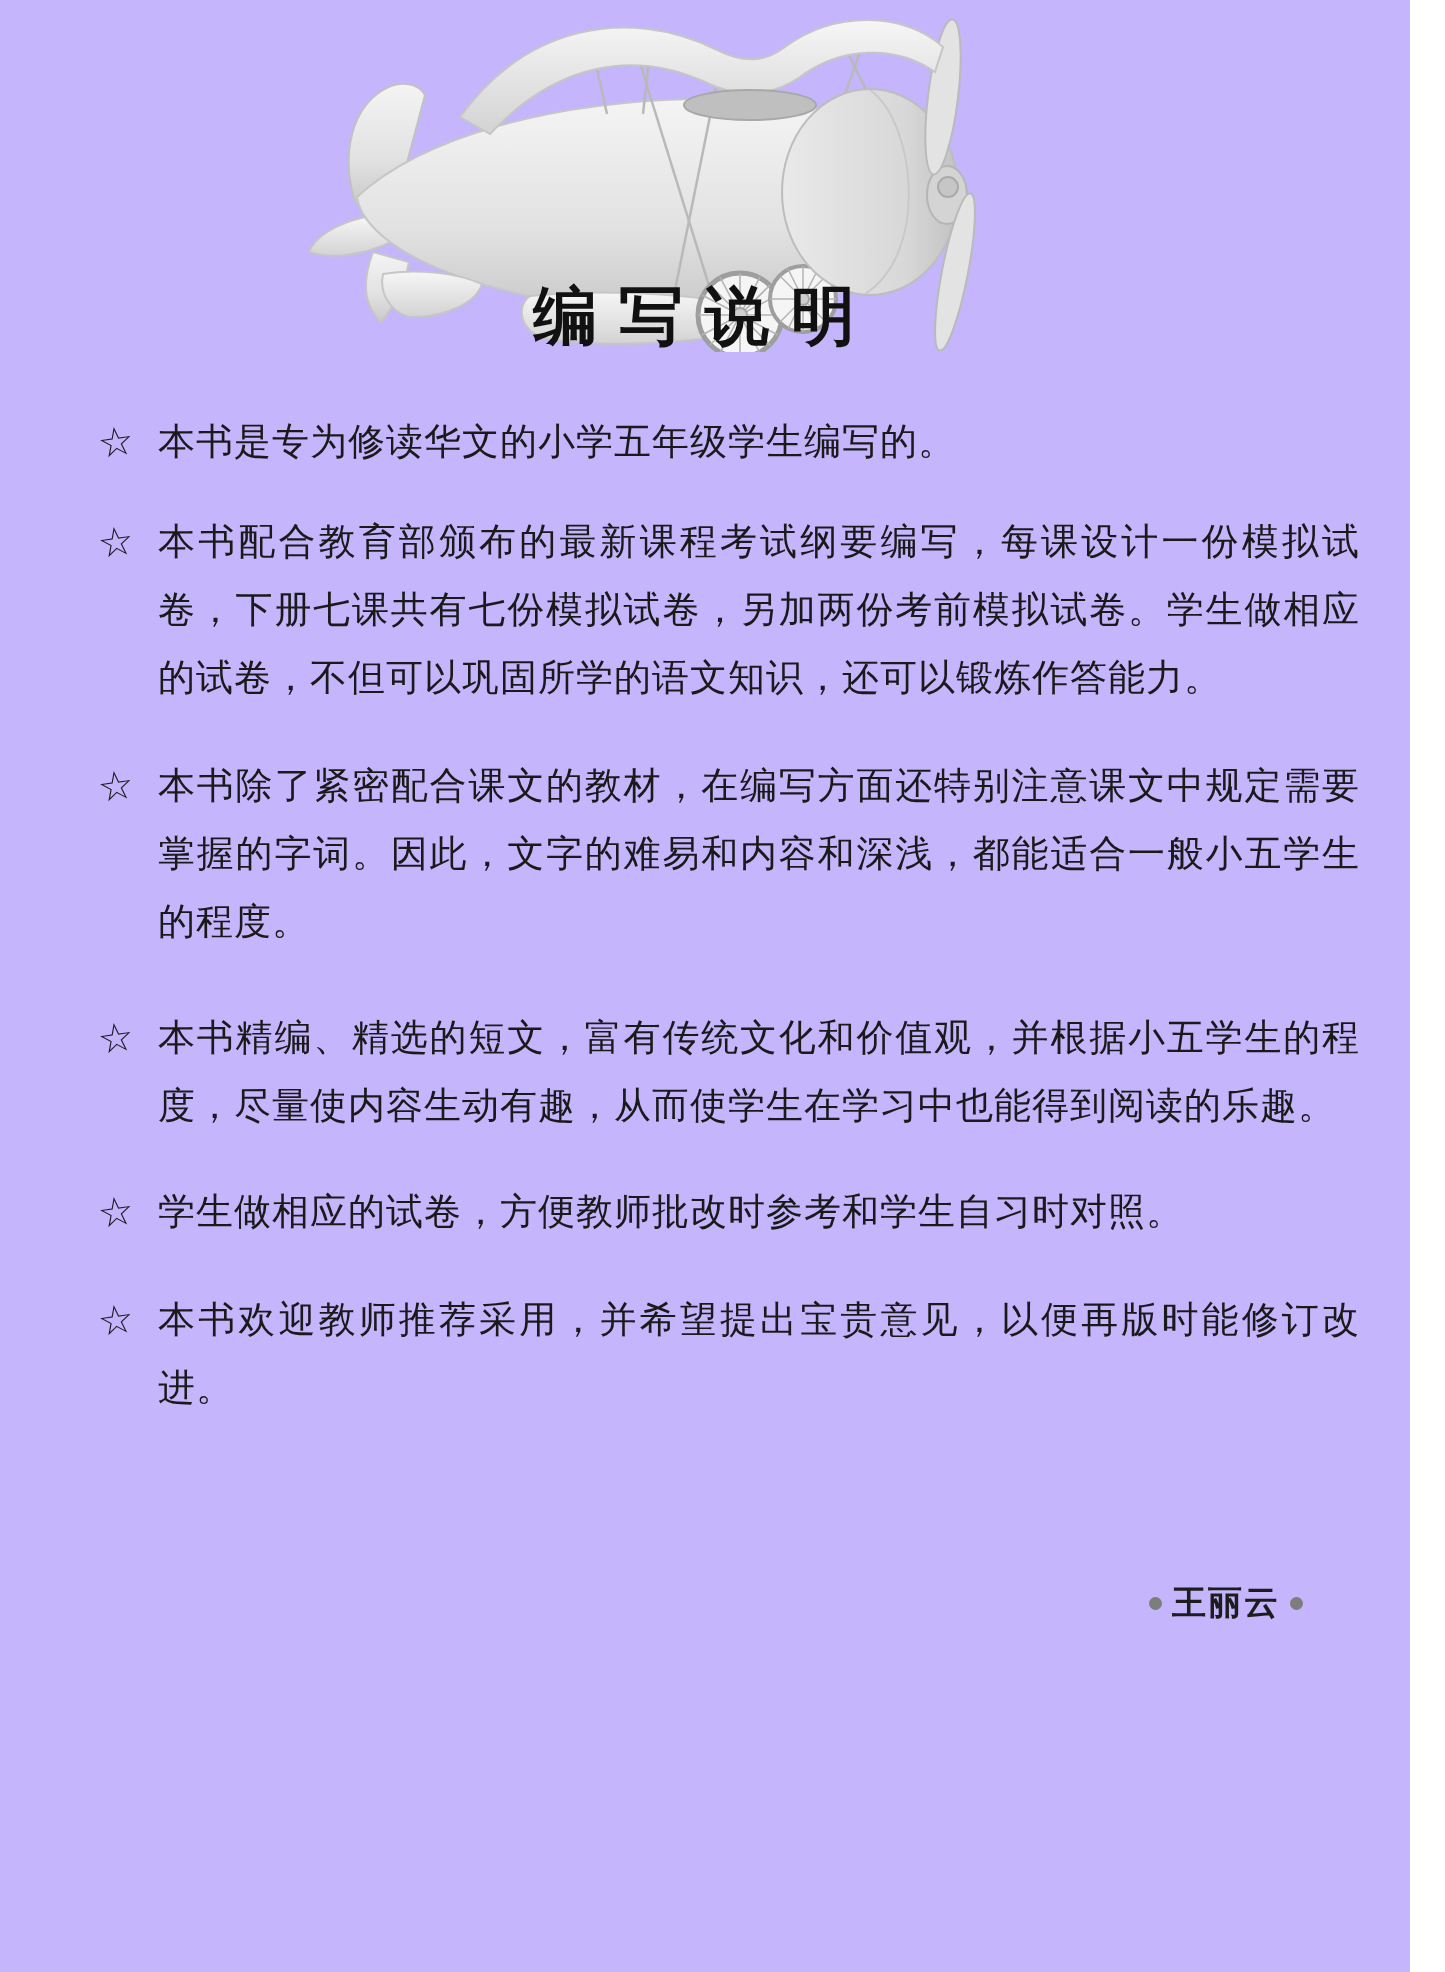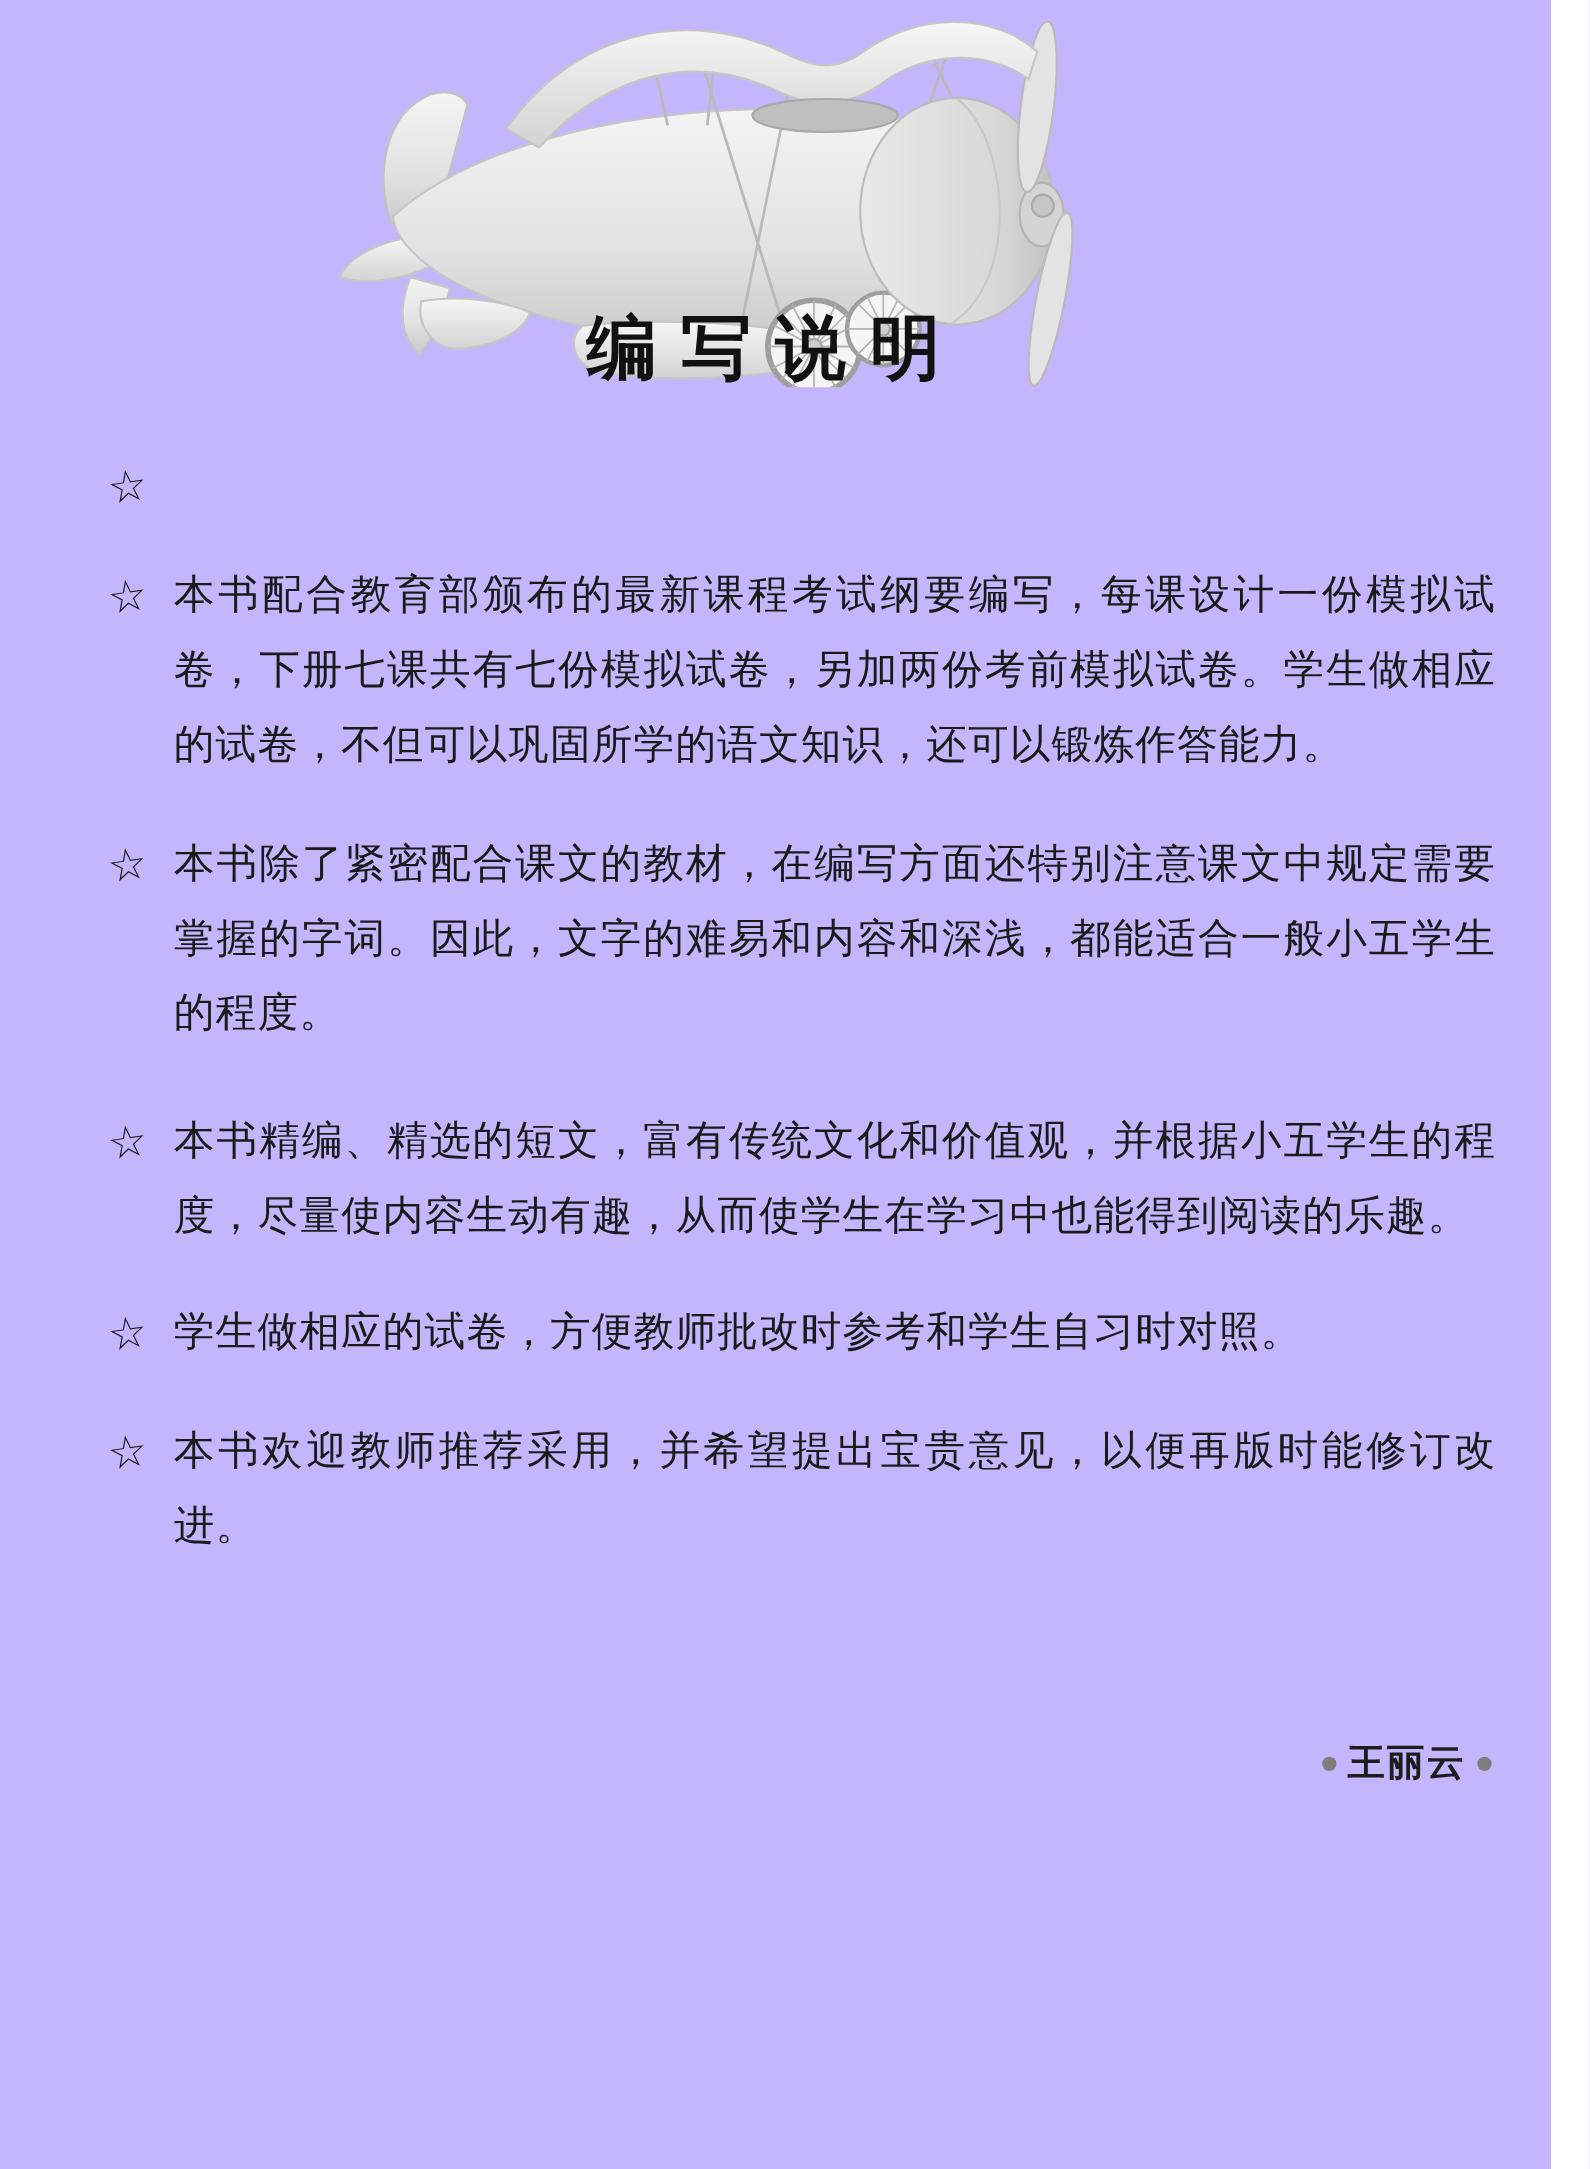--- a/index.html
+++ b/index.html
@@ -52,21 +52,21 @@
   }
   .b1{top:408px;}
   .b2{top:508px;}
   .b3{top:752px;}
   .b4{top:1004px;}
   .b5{top:1178px;}
   .b6{top:1286px;}
   
   .author{
     position:absolute;
-    left:1202px;top:1580px;
+    left:1149px;top:1580px;
     display:flex;align-items:center;gap:10px;
     font-size:34px;
     font-weight:600;
     letter-spacing:2px;
     color:#1d1d1d;
     z-index:4;
   }
   .author .dot{
     width:13px;height:13px;border-radius:50%;
     background:#7d7d7d;
@@ -161,20 +161,21 @@
          C540,8 610,10 648,45 L640,70 C600,42 545,45 505,75
          C475,96 440,95 410,80 C340,48 262,60 195,132 Z" fill="url(#gWing)" stroke="#c6c6c6" stroke-width="2"></path>
 
     <ellipse cx="455" cy="103" rx="66" ry="15" fill="#bfbfbf" stroke="#a8a8a8" stroke-width="2"></ellipse>
   </svg>
 
   <h1 class="page-title">编写说明</h1>
 
   <div class="bullet b1">
     <span class="star">☆</span>
+    <span>本书是专为修读华文的小学五年级学生编写的。</span>
   </div>
   <div class="bullet b2">
     <span class="star">☆</span>
     <span>本书配合教育部颁布的最新课程考试纲要编写，每课设计一份模拟试卷，下册七课共有七份模拟试卷，另加两份考前模拟试卷。学生做相应的试卷，不但可以巩固所学的语文知识，还可以锻炼作答能力。</span>
   </div>
   <div class="bullet b3">
     <span class="star">☆</span>
     <span>本书除了紧密配合课文的教材，在编写方面还特别注意课文中规定需要掌握的字词。因此，文字的难易和内容和深浅，都能适合一般小五学生的程度。</span>
   </div>
   <div class="bullet b4">

